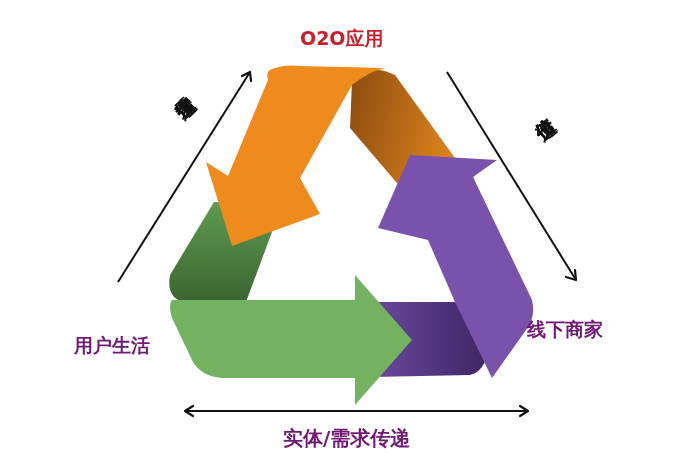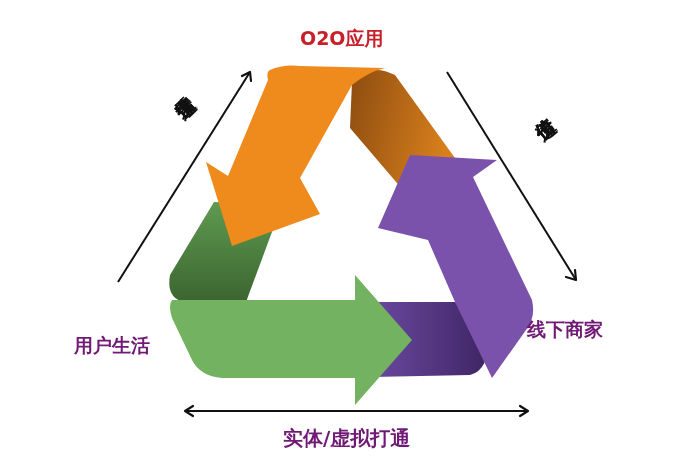--- a/index.html
+++ b/index.html
@@ -61,16 +61,16 @@
     <g>
       <line x1="185" y1="411" x2="528" y2="411" stroke="#111" stroke-width="2"></line>
       <path d="M185,411 L193,406 M185,411 L193,416" stroke="#111" stroke-width="2.2" fill="none" stroke-linecap="round"></path>
       <path d="M528,411 L520,406 M528,411 L520,416" stroke="#111" stroke-width="2.2" fill="none" stroke-linecap="round"></path>
     </g>
   </svg>
 
   <div class="label title">O2O应用</div>
   <div class="label node-left">用户生活</div>
   <div class="label node-right">线下商家</div>
-  <div class="label bottom">实体/虚拟打通</div>
+  <div class="label bottom">实体/需求传递</div>
   <div class="diag diag-left">需求传递</div>
   <div class="diag diag-right">价值传递</div>
 </div>
 
 </body></html>

